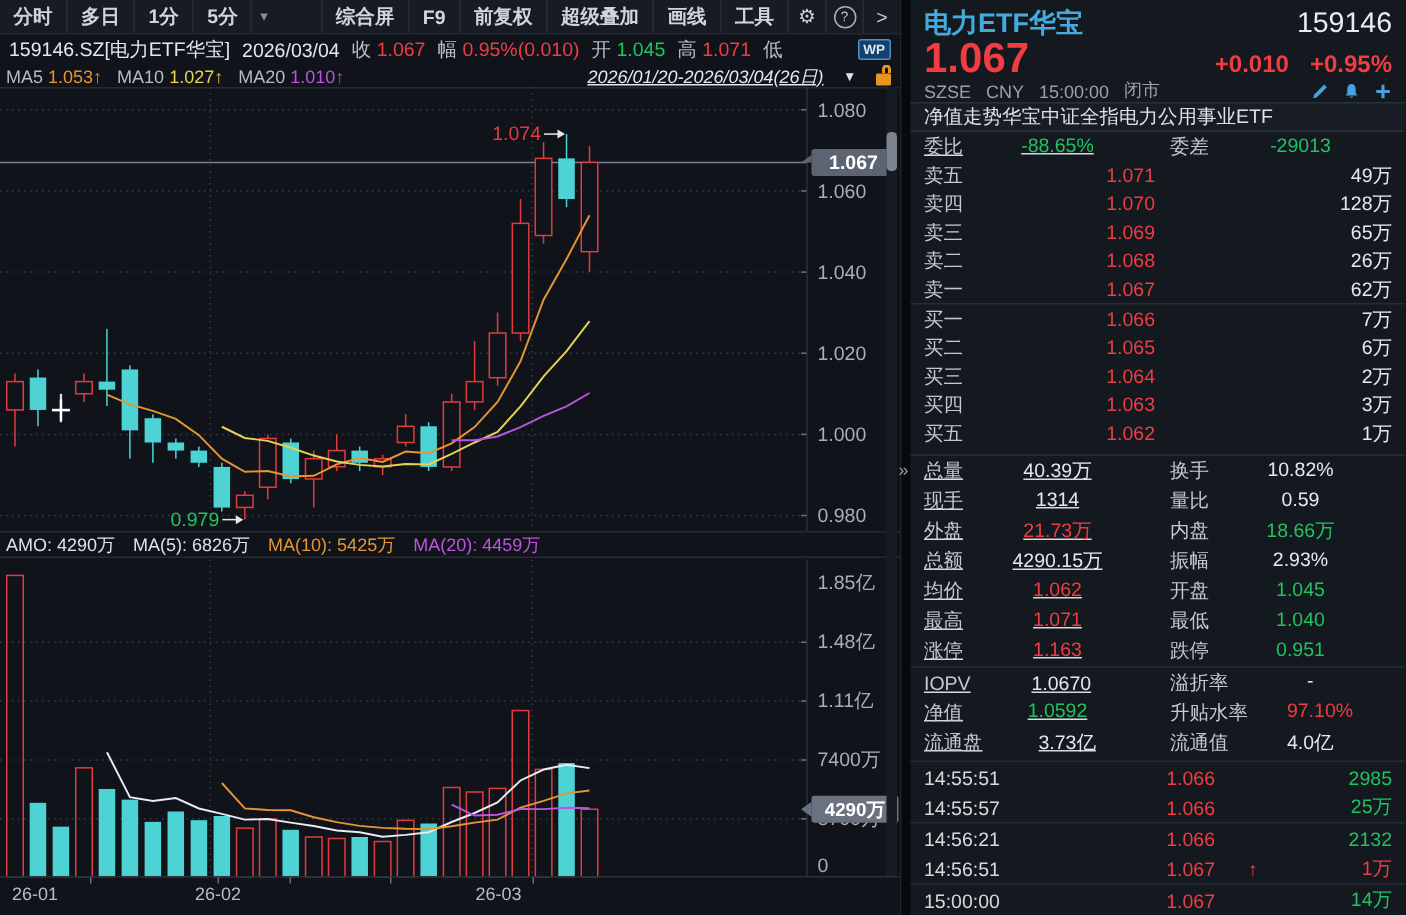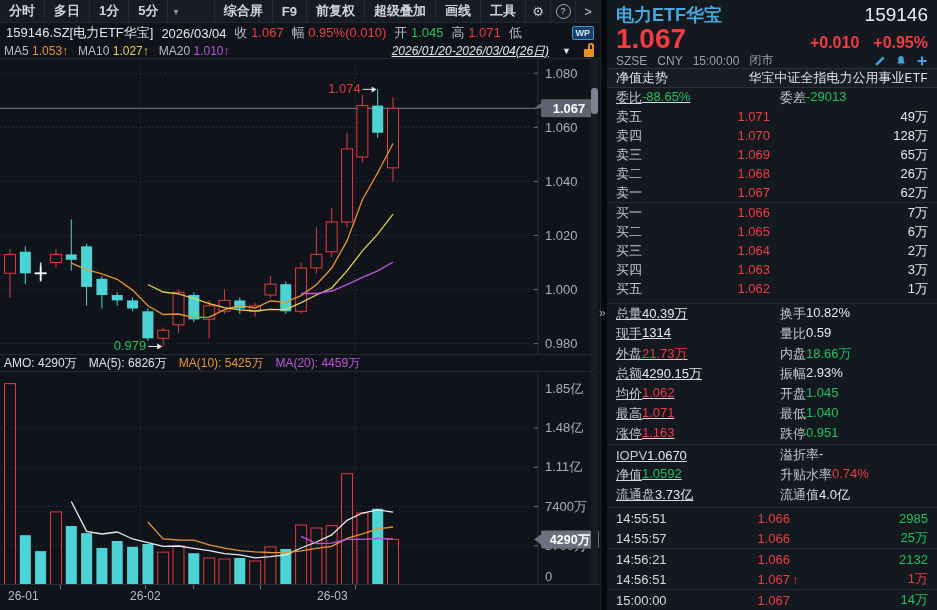--- a/index.html
+++ b/index.html
@@ -41,32 +41,32 @@
   .rpanel{position:absolute;left:607px;top:0;width:330px;height:610px;background:#14181f;display:flex;flex-direction:column;}
   .rp-line1{display:flex;justify-content:space-between;align-items:baseline;padding:3px 9px 0;height:22px;}
   .rp-name{font-size:18px;font-weight:bold;color:#45aadd;}
   .rp-code{font-size:19px;color:#e8ecf2;}
   .rp-line2{display:flex;justify-content:space-between;align-items:baseline;padding:0 9px;height:28px;}
   .rp-last{font-size:28px;font-weight:bold;color:#f23c42;line-height:28px;}
   .rp-chg{font-size:16px;font-weight:bold;color:#f23c42;display:flex;gap:14px;}
   .rp-line3{display:flex;align-items:center;gap:10px;padding:0 9px;height:15px;color:#9aa1ab;font-size:12px;}
   .rp-icons{margin-left:auto;display:flex;gap:9px;align-items:center;}
   .rp-tabs{height:21px;border-top:1px solid #2b313c;border-bottom:1px solid #2b313c;background:#181c24;
-    display:flex;justify-content:space-between;align-items:center;padding:0 9px;font-size:13px;color:#dde2e8;font-family:Liberation Mono, monospace;}
+    display:flex;justify-content:flex-start;align-items:center;padding:0 9px;font-size:13px;color:#dde2e8;}
   .st-row{display:flex;height:19px;align-items:center;padding:0 9px;font-size:13px;flex:none;}
   .st-row.h20{height:20px;}
   .st-half-l{display:flex;width:152px;text-decoration:underline;} .st-half-r{display:flex;flex:1;margin-left:12px;}
-  .st-l{color:#c3c9d1;white-space:nowrap;} .st-v{flex:1;text-align:left;white-space:nowrap;}
+  .st-l{color:#c3c9d1;white-space:nowrap;} .st-v{flex:1;text-align:center;white-space:nowrap;}
   .sep-top{border-top:1px solid #262c36;}
   .ob-row{display:flex;height:19px;align-items:center;padding:0 9px;font-size:13px;flex:none;}
   .ob-label{width:52px;color:#c3c9d1;} .ob-price{width:102px;text-align:right;color:#ee3d42;} .ob-vol{flex:1;text-align:right;color:#e4e8ee;}
   #bids{border-top:1px solid #262c36;}
   #stats{margin-top:5px;}
   #ticklist{border-top:1px solid #262c36;margin-top:2px;}
-  .tk-row{display:flex;height:20px;align-items:center;padding:0 9px;font-size:13px;flex:none;}
+  .tk-row{display:flex;height:20px;align-items:center;padding:0 9px;font-size:13px;flex:none;gap:20px;}
   .tk-time{width:78px;color:#d6dade;} .tk-price{width:96px;text-align:right;color:#ee3d42;}
   .tk-arrow{width:16px;color:#ee3d42;font-weight:bold;text-align:left;padding-left:2px;}
   .tk-vol{flex:1;text-align:right;}
   .sep-bottom{border-bottom:1px solid #262c36;}
 </style>
 </head>
 <body>
 
 <div class="app">
 
@@ -475,21 +475,21 @@
             <span class="st-v" style="color:#e4e8ee">-</span>
           </span>
         </div>
         <div class="st-row h20">
           <span class="st-half-l">
             <span class="st-l">净值</span>
             <span class="st-v" style="color:#1fc25e">1.0592</span>
           </span>
           <span class="st-half-r">
             <span class="st-l">升贴水率</span>
-            <span class="st-v" style="color:#ee3d42">0.74%</span>
+            <span class="st-v" style="color:#ee3d42">97.10%</span>
           </span>
         </div>
         <div class="st-row h20">
           <span class="st-half-l">
             <span class="st-l">流通盘</span>
             <span class="st-v" style="color:#e4e8ee">3.73亿</span>
           </span>
           <span class="st-half-r">
             <span class="st-l">流通值</span>
             <span class="st-v" style="color:#e4e8ee">4.0亿</span>

